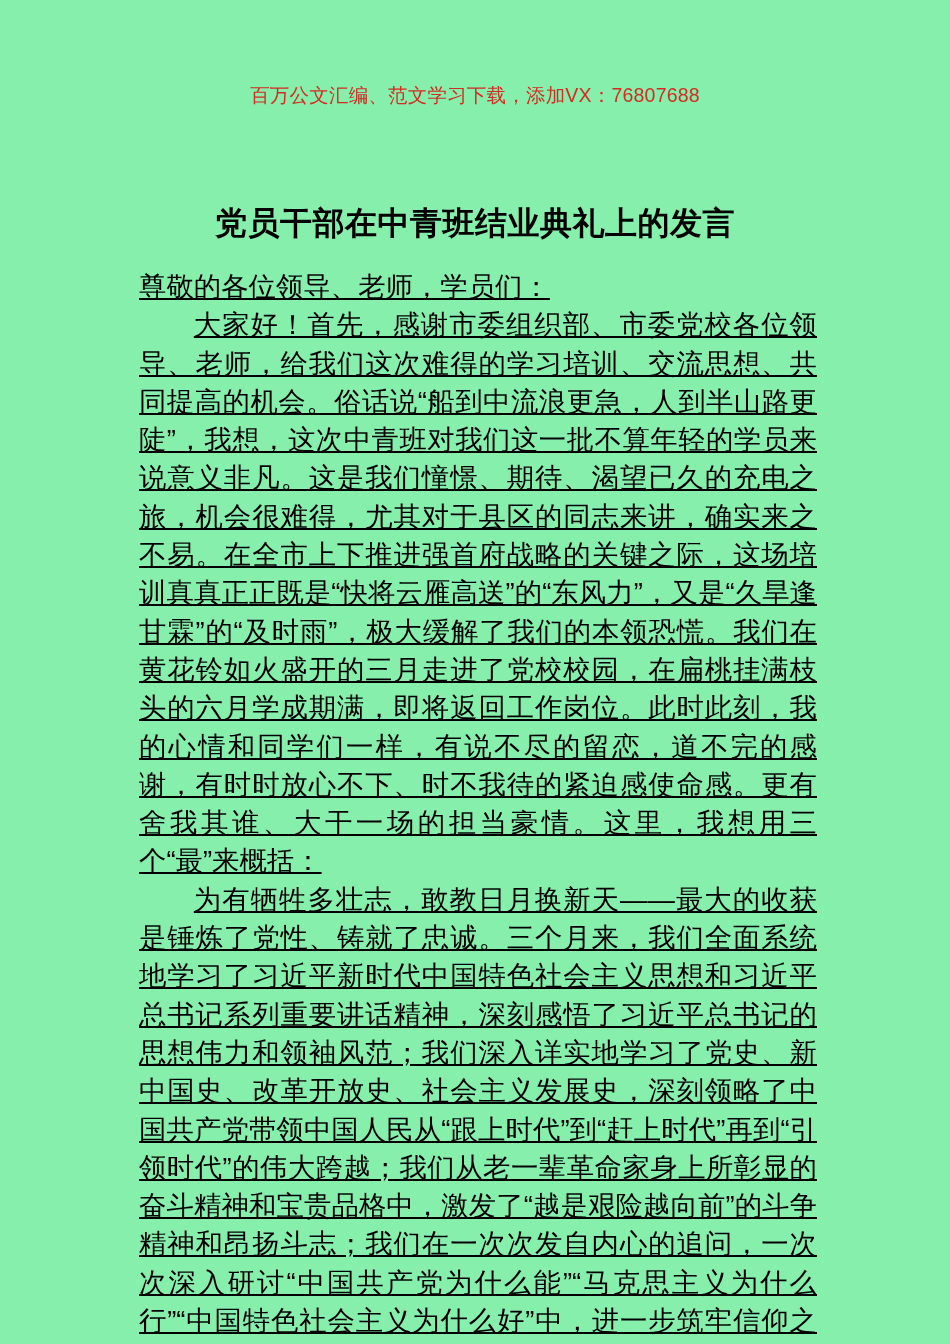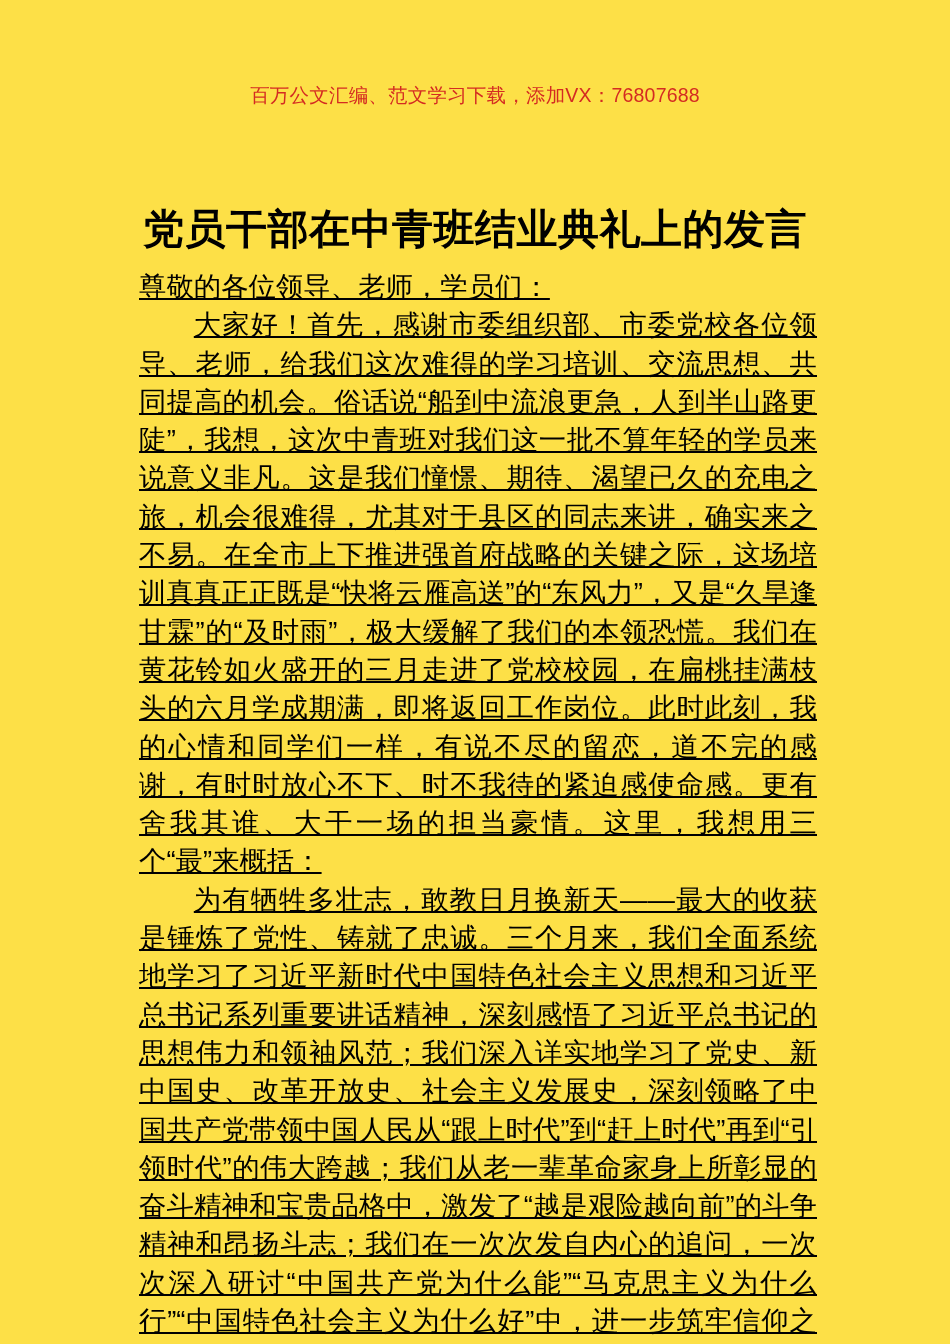--- a/index.html
+++ b/index.html
@@ -15,21 +15,21 @@
     font-family: "Liberation Sans", "DejaVu Sans", sans-serif;
     -webkit-font-smoothing: antialiased;
   }
 
   .page {
     position: absolute;
     left: 0;
     top: 0;
     width: 950px;
     height: 1344px;
-    background: #fde047;
+    background: #86efac;
   }
 
   
   .promo-header {
     position: absolute;
     left: 0;
     top: 82px;
     width: 950px;
     text-align: center;
     color: #D42B22;
@@ -41,21 +41,21 @@
   }
 
   
   .doc-title {
     position: absolute;
     left: 0;
     top: 178px;
     width: 950px;
     text-align: center;
     color: #000000;
-    font-size: 41px;
+    font-size: 32px;
     line-height: 48px;
     font-weight: bold;
     letter-spacing: 0.5px;
     font-family: "Liberation Sans", "DejaVu Sans", sans-serif;
   }
 
   
   .doc-body {
     position: absolute;
     left: 139px;

